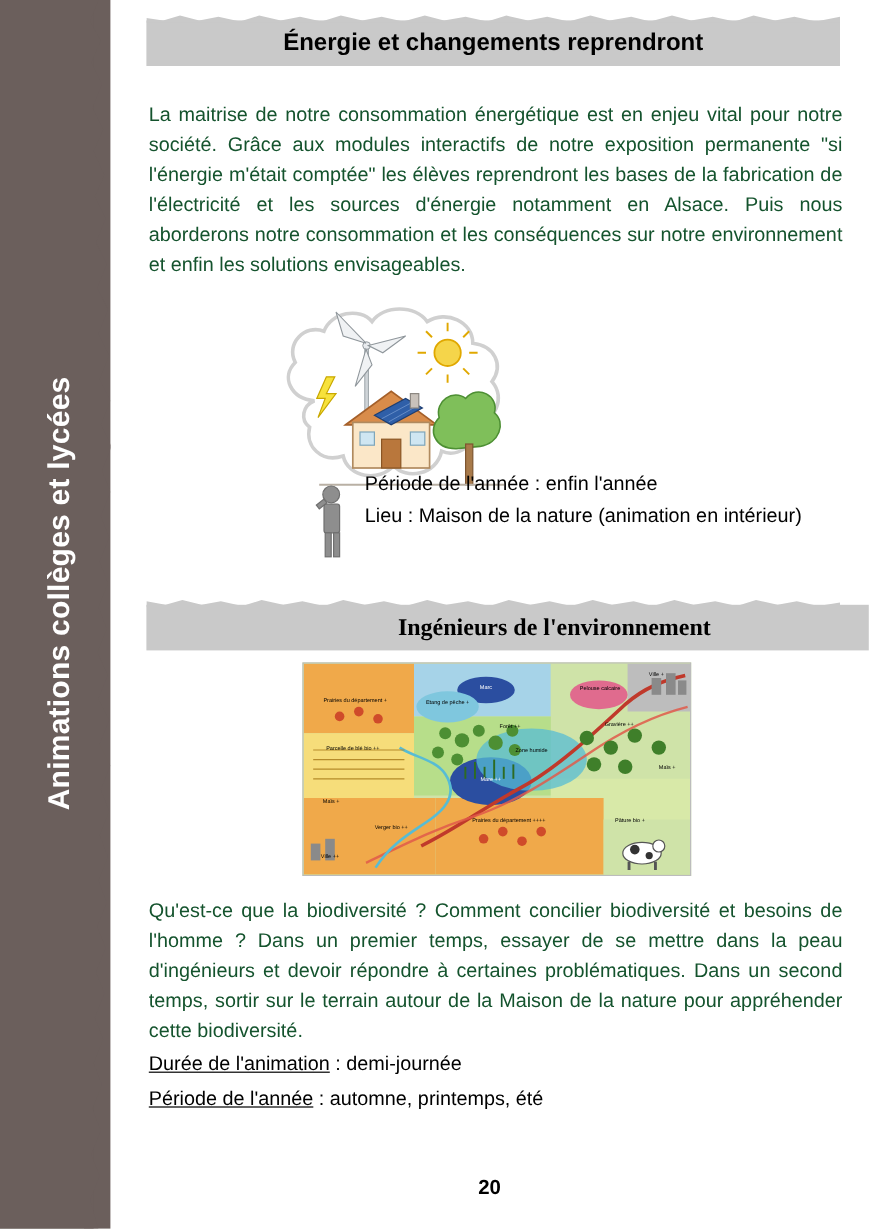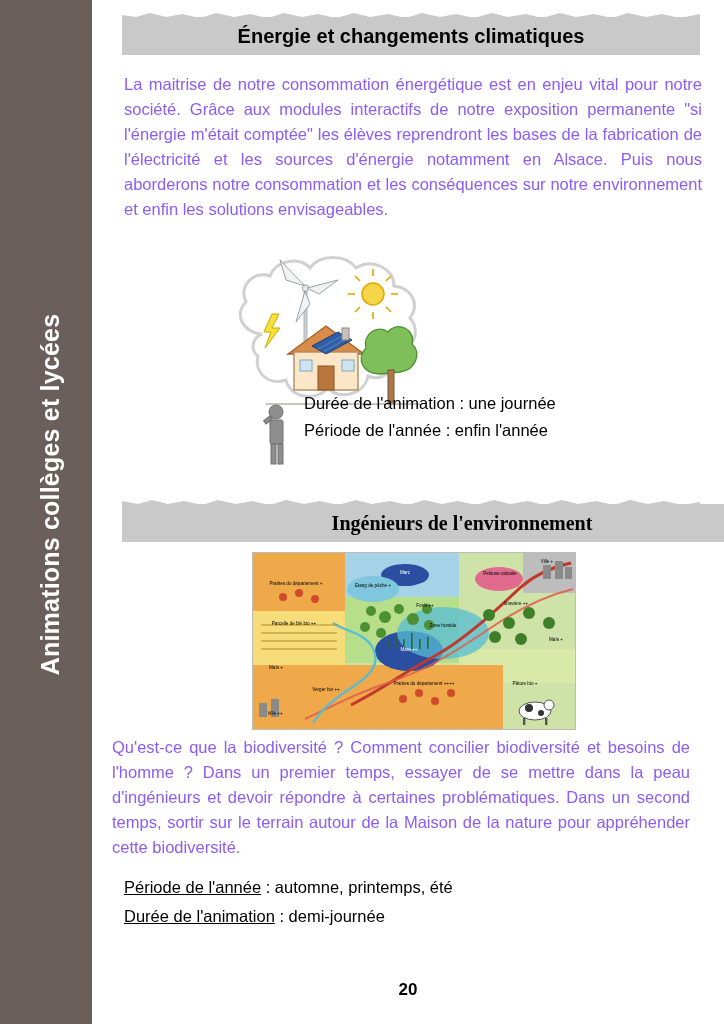--- a/index.html
+++ b/index.html
@@ -86,31 +86,32 @@
     position: absolute;
     left: 30px;
     top: 504px;
     width: 680px;
     font-family: Liberation Serif, serif;
   }
 
   .para {
     position: absolute;
     font-size: 16.5px;
-    color: #8b5cf6;
+    color: #14532d;
     text-align: justify;
     line-height: 1.52;
+    margin-top: 12px;
   }
   #intro-para {
     left: 32px;
     top: 72px;
     width: 578px;
   }
   #bio-para {
-    left: 20px;
+    left: 32px;
     top: 735px;
     width: 578px;
   }
 
   .info-block {
     position: absolute;
     font-size: 16.5px;
     line-height: 1.62;
     color: #000;
   }
@@ -183,21 +184,21 @@
   </svg>
   <div class="sidebar-label">Animations collèges et lycées</div>
 </div>
 
 <div class="content">
 
   <div class="band" id="band1">
     <svg style="position:absolute;left:0;top:-6px;width:578px;height:8px" viewBox="0 0 578 8" preserveAspectRatio="none">
       <path d="M0,8 L0,4 L14,6 L28,2 L44,6 L60,3 L78,7 L94,2 L112,6 L128,3 L146,7 L162,2 L180,6 L196,3 L214,7 L232,2 L248,6 L266,3 L284,7 L300,2 L318,6 L334,3 L352,7 L370,2 L386,6 L404,3 L420,7 L438,2 L454,6 L472,3 L490,7 L506,2 L524,6 L540,3 L558,7 L578,3 L578,8 Z" fill="#c9c9c9"></path>
     </svg>
-    <span>Énergie et changements climatiques</span>
+    <span>Énergie et changements reprendront</span>
   </div>
 
   <div class="para" id="intro-para">La maitrise de notre consommation énergétique est en enjeu vital pour notre société. Grâce aux modules interactifs de notre exposition permanente "si l'énergie m'était comptée" les élèves reprendront les bases de la fabrication de l'électricité et les sources d'énergie notamment en Alsace. Puis nous aborderons notre consommation et les conséquences sur notre environnement et enfin les solutions envisageables.</div>
 
   <svg id="illus1" viewBox="0 0 220 222">
 
     <g>
       <path d="M42,88 C22,86 14,68 26,56 C18,40 34,24 50,30 C56,14 80,10 90,22 C100,8 126,8 136,22
                C152,12 174,22 174,40 C192,42 200,58 190,72 C202,86 192,106 176,106
                C178,124 162,136 148,130 C144,150 118,154 108,142 C96,156 70,152 66,134
@@ -256,24 +257,24 @@
       <circle cx="56" cy="166" r="7"></circle>
       <rect x="50" y="174" width="13" height="24" rx="2"></rect>
       <rect x="51" y="198" width="5" height="20"></rect>
       <rect x="58" y="198" width="5" height="20"></rect>
       <rect x="44" y="172" width="8" height="4" transform="rotate(-38 48 174)"></rect>
     </g>
   </svg>
 
   <div class="info-block" id="info1">
     <div>
-      <span>Durée de l'animation</span><span> : </span><span>une journée</span>
+      <span>Période de l'année</span><span> : </span><span>enfin l'année</span>
     </div>
     <div>
-      <span>Période de l'année</span><span> : </span><span>enfin l'année</span>
+      <span>Lieu</span><span> : </span><span>Maison de la nature (animation en intérieur)</span>
     </div>
   </div>
 
   <div class="band" id="band2">
     <svg style="position:absolute;left:0;top:-6px;width:578px;height:8px" viewBox="0 0 578 8" preserveAspectRatio="none">
       <path d="M0,8 L0,3 L16,6 L30,2 L46,6 L62,3 L80,7 L96,2 L114,6 L130,3 L148,7 L164,2 L182,6 L198,3 L216,7 L234,2 L250,6 L268,3 L286,7 L302,2 L320,6 L336,3 L354,7 L372,2 L388,6 L406,3 L422,7 L440,2 L456,6 L474,3 L492,7 L508,2 L526,6 L542,3 L560,7 L578,4 L578,8 Z" fill="#c9c9c9"></path>
     </svg>
     <span>Ingénieurs de l'environnement</span>
   </div>
 
@@ -379,21 +380,21 @@
     <div class="map-label" style="left:56px;top:134px;width:34px;">Verger bio ++</div>
     <div class="map-label" style="left:138px;top:128px;width:66px;">Prairies du département ++++</div>
     <div class="map-label" style="left:248px;top:128px;width:48px;">Pâture bio +</div>
     <div class="map-label" style="left:6px;top:158px;width:32px;">Ville ++</div>
   </div>
 
   <div class="para" id="bio-para">Qu'est-ce que la biodiversité ? Comment concilier biodiversité et besoins de l'homme ? Dans un premier temps, essayer de se mettre dans la peau d'ingénieurs et devoir répondre à certaines problématiques. Dans un second temps, sortir sur le terrain autour de la Maison de la nature pour appréhender cette biodiversité.</div>
 
   <div class="info-block" id="info2">
     <div>
+      <span class="u">Durée de l'animation</span><span> : demi-journée</span>
+    </div>
+    <div>
       <span class="u">Période de l'année</span><span> : automne, printemps, été</span>
     </div>
-    <div>
-      <span class="u">Durée de l'animation</span><span> : demi-journée</span>
-    </div>
   </div>
 
   <div class="page-number">20</div>
 </div>
 
 </body></html>

